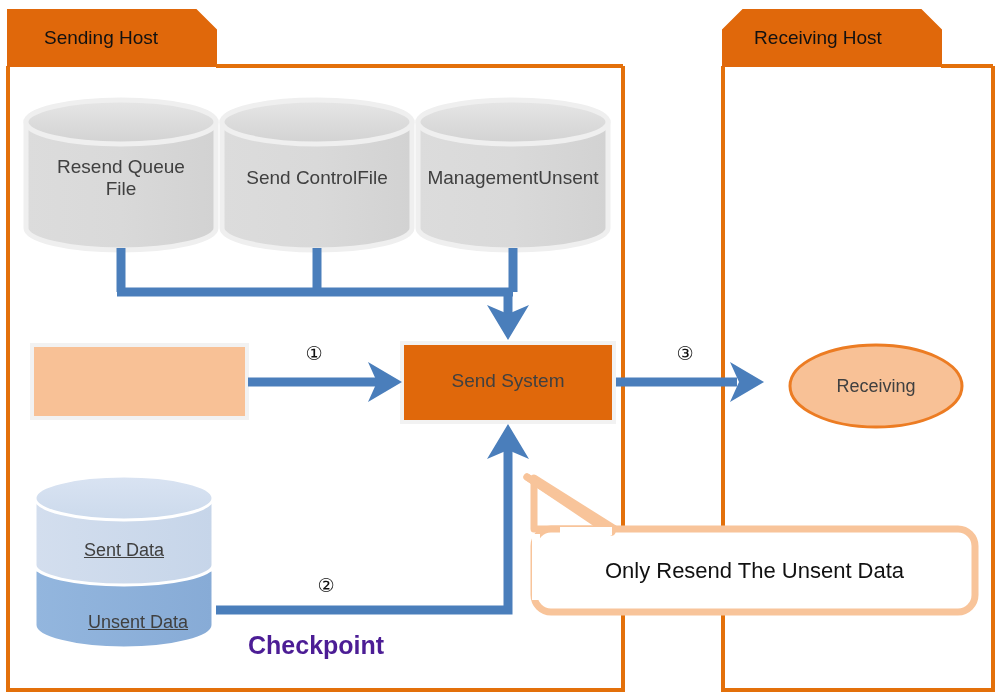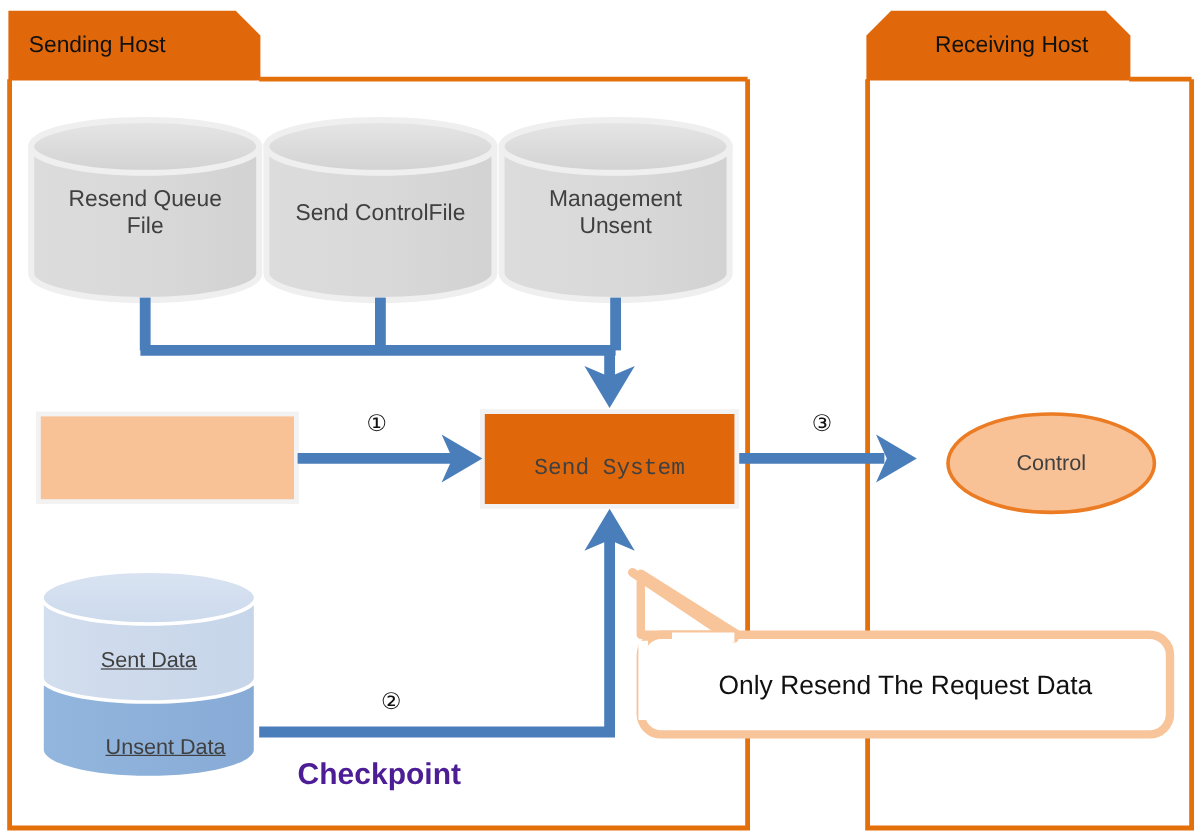--- a/index.html
+++ b/index.html
@@ -116,43 +116,43 @@
     <g>
       <path d="M534,529 L534,478 L615,529 Z" fill="#ffffff" stroke="#f8c49a" stroke-width="7" stroke-linejoin="round"></path>
       <rect x="534" y="529" width="441" height="83" rx="17" ry="17" fill="#ffffff" stroke="#f8c49a" stroke-width="7"></rect>
       <path d="M612,532 L527,477" stroke="#f8c49a" stroke-width="7" stroke-linecap="round" fill="none"></path>
       <path d="M527,477 L597,524" stroke="#f8c49a" stroke-width="7" stroke-linecap="round" fill="none"></path>
       <path d="M536,534 L536,600" stroke="#ffffff" stroke-width="8" fill="none"></path>
       <path d="M560,531 L612,531" stroke="#ffffff" stroke-width="8" fill="none"></path>
     </g>
   </svg>
 
-  <div class="lbl host-title" style="left:8px;top:24px;width:200px;height:28px;justify-content:flex-start;padding-left:16px;">Sending Host</div>
-  <div class="lbl host-title" style="left:723px;top:24px;width:190px;height:28px;margin-left:25px;">Receiving Host</div>
+  <div class="lbl host-title" style="left:8px;top:24px;width:200px;height:28px;justify-content:flex-start;padding-left:36px;">Sending Host</div>
+  <div class="lbl host-title" style="left:723px;top:24px;width:190px;height:28px;">Receiving Host</div>
 
   <div class="lbl cyl-text" style="left:26px;top:150px;width:190px;height:56px;flex-direction:column;">
     <span>Resend Queue</span>
     <span>File</span>
   </div>
   <div class="lbl cyl-text" style="left:222px;top:150px;width:190px;height:56px;flex-direction:row;">
     <span>Send Control</span>
     <span>File</span>
   </div>
-  <div class="lbl cyl-text" style="left:418px;top:150px;width:190px;height:56px;flex-direction:column;">
+  <div class="lbl cyl-text" style="left:418px;top:150px;width:190px;height:56px;">
     <span>Management</span>
     <span>Unsent</span>
   </div>
 
-  <div class="lbl box-text" style="left:402px;top:351px;width:212px;height:79px;font-family:Liberation Mono, monospace;">Send System</div>
-  <div class="lbl ellipse-text" style="left:790px;top:366px;width:172px;height:40px;">Control</div>
+  <div class="lbl box-text" style="left:402px;top:341px;width:212px;height:79px;">Send System</div>
+  <div class="lbl ellipse-text" style="left:790px;top:366px;width:172px;height:40px;">Receiving</div>
 
   <div class="lbl data-text" style="left:35px;top:536px;width:178px;height:28px;">Sent Data</div>
   <div class="lbl data-text" style="left:49px;top:608px;width:178px;height:28px;">Unsent Data</div>
 
   <div class="lbl step-num" style="left:294px;top:340px;width:40px;height:28px;">①</div>
   <div class="lbl step-num" style="left:306px;top:572px;width:40px;height:28px;">②</div>
   <div class="lbl step-num" style="left:665px;top:340px;width:40px;height:28px;">③</div>
 
   <div class="lbl checkpoint" style="left:248px;top:628px;width:200px;height:34px;justify-content:flex-start;">Checkpoint</div>
 
-  <div class="lbl callout-text" style="left:534px;top:529px;width:441px;height:83px;">Only Resend The Request Data</div>
+  <div class="lbl callout-text" style="left:534px;top:529px;width:441px;height:83px;">Only Resend The Unsent Data</div>
 
 </div>
 
 </body></html>

